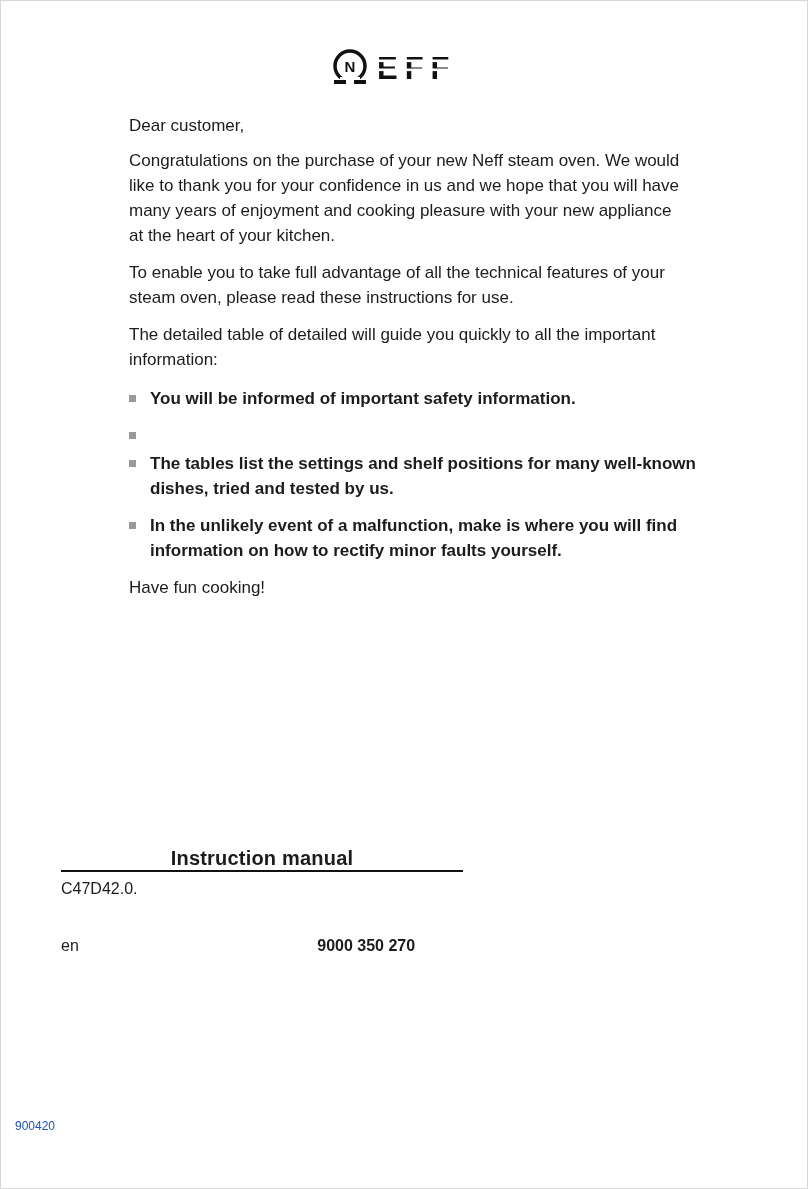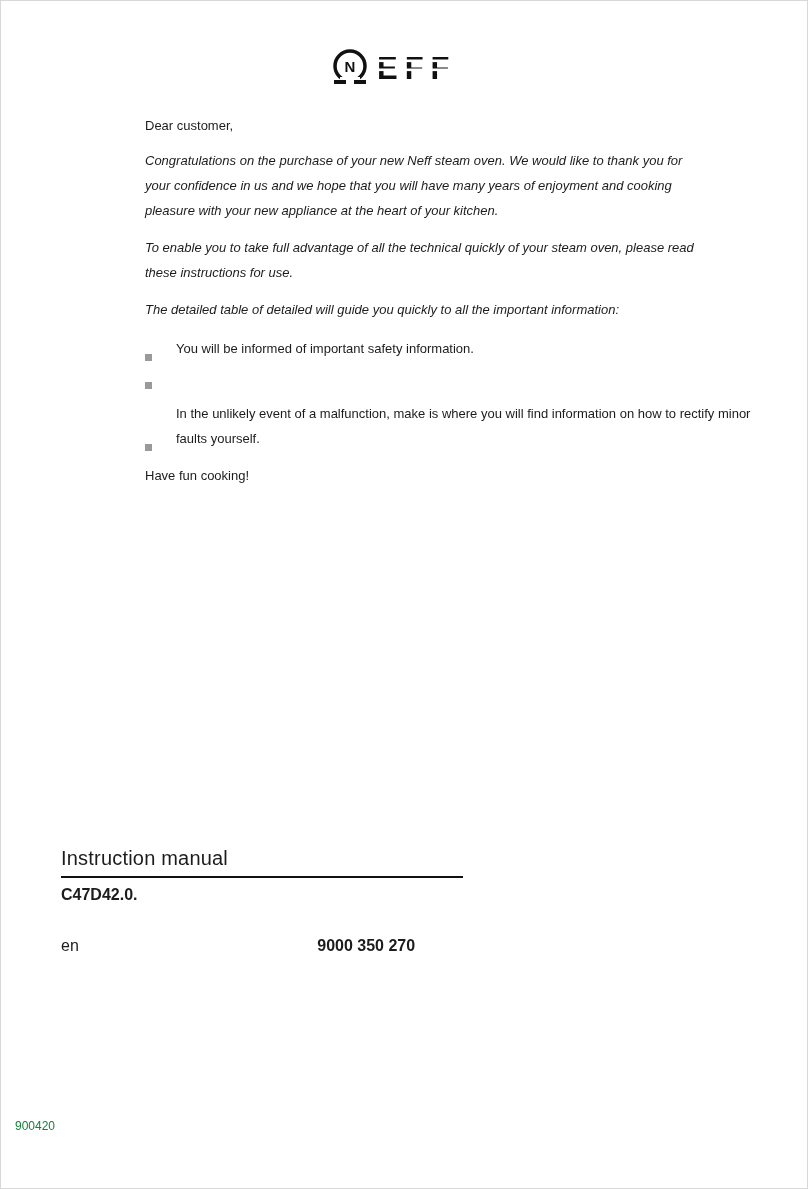--- a/index.html
+++ b/index.html
@@ -18,90 +18,91 @@
   .logo-wrap {
     position: absolute;
     top: 46px;
     left: 0;
     width: 100%;
     display: flex;
     justify-content: center;
   }
   .content {
     position: absolute;
-    left: 144px;
+    left: 128px;
     top: 112px;
     width: 620px;
-    font-size: 13px;
+    font-size: 17px;
     line-height: 25px;
   }
   .greeting { margin-bottom: 10px; }
-  .para { margin-bottom: 12px; max-width: 560px; font-style: italic; }
+  .para { margin-bottom: 12px; max-width: 560px; }
   .para:last-of-type { margin-bottom: 0; }
   ul.highlights {
     list-style: none;
     margin: 14px 0 4px 0;
     max-width: 640px;
   }
   ul.highlights li {
     display: flex;
-    align-items: flex-end;
-    gap: 24px;
+    align-items: flex-start;
+    gap: 14px;
     margin-bottom: 12px;
+    font-weight: bold;
   }
   .bullet-sq {
     flex: 0 0 auto;
     width: 7px;
     height: 7px;
     margin-top: 9px;
     background: #9a9a9a;
   }
   .closing { }
   .manual-block {
     position: absolute;
     left: 60px;
     top: 846px;
     width: 402px;
   }
   .manual-title {
     font-size: 20px;
-    font-weight: normal;
+    font-weight: bold;
     letter-spacing: 0.2px;
-    padding-bottom: 6px;
+    text-align: center;
   }
   .manual-rule {
     border: none;
     border-top: 2px solid #111;
     width: 402px;
     margin: 0 0 8px 0;
   }
   .model-number {
     font-size: 16px;
-    font-weight: bold;
+    font-weight: normal;
   }
   .lang-row {
     position: absolute;
     left: 60px;
     top: 936px;
     width: 500px;
     font-size: 16px;
   }
   .lang-code { display: inline-block; text-align: center; }
   .doc-number {
     display: inline-block;
     margin-left: 234px;
     font-weight: bold;
     text-align: right;
   }
   .print-code {
     position: absolute;
     left: 14px;
     top: 1118px;
     font-size: 12px;
-    color: #15803d;
+    color: #1d4ed8;
   }
 </style>
 </head>
 <body>
 
 <div class="page">
 
   <div class="logo-wrap">
     <svg width="150" height="42" viewBox="0 0 150 42">
 
@@ -114,30 +115,34 @@
       <text x="48" y="32" font-size="31" font-weight="bold" letter-spacing="7" font-family="Liberation Sans, DejaVu Sans, sans-serif" fill="#111">EFF</text>
 
       <rect x="46" y="12.5" width="102" height="2.6" fill="#ffffff"></rect>
       <rect x="46" y="21.5" width="102" height="2.6" fill="#ffffff"></rect>
     </svg>
   </div>
 
   <div class="content">
     <p class="greeting">Dear customer,</p>
     <p class="para">Congratulations on the purchase of your new Neff steam oven. We would like to thank you for your confidence in us and we hope that you will have many years of enjoyment and cooking pleasure with your new appliance at the heart of your kitchen.</p>
-    <p class="para">To enable you to take full advantage of all the technical quickly of your steam oven, please read these instructions for use.</p>
+    <p class="para">To enable you to take full advantage of all the technical features of your steam oven, please read these instructions for use.</p>
     <p class="para">The detailed table of detailed will guide you quickly to all the important information:</p>
 
     <ul class="highlights">
       <li>
         <span class="bullet-sq"></span>
         <span>You will be informed of important safety information.</span>
       </li>
       <li>
         <span class="bullet-sq"></span>
+      </li>
+      <li>
+        <span class="bullet-sq"></span>
+        <span>The tables list the settings and shelf positions for many well-known dishes, tried and tested by us.</span>
       </li>
       <li>
         <span class="bullet-sq"></span>
         <span>In the unlikely event of a malfunction, make is where you will find information on how to rectify minor faults yourself.</span>
       </li>
     </ul>
 
     <p class="closing">Have fun cooking!</p>
   </div>
 

